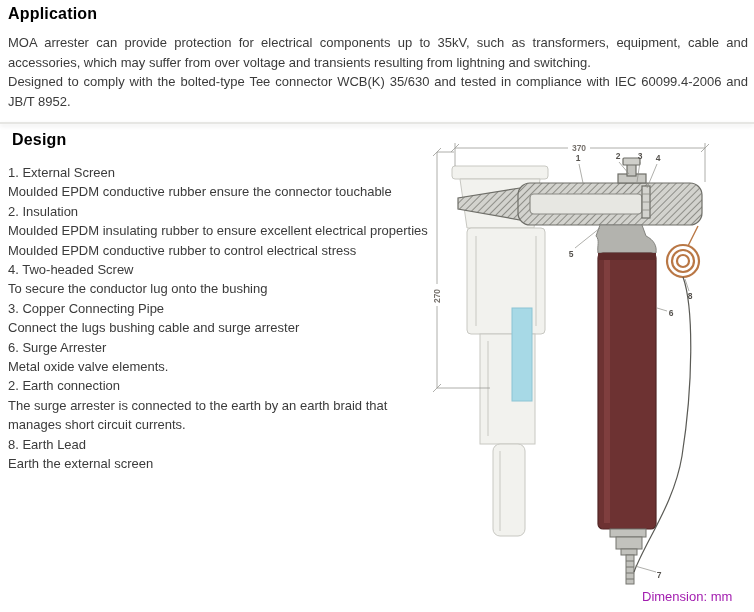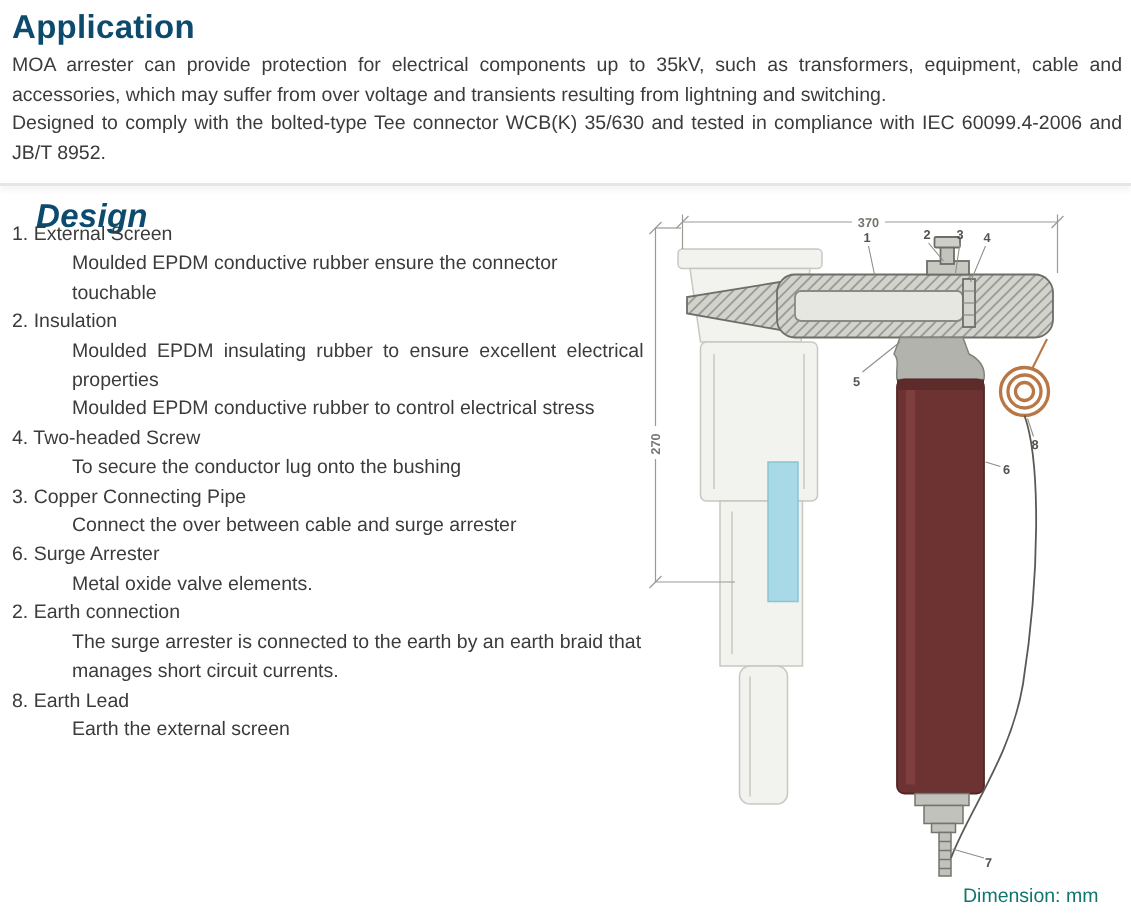--- a/index.html
+++ b/index.html
@@ -3,78 +3,78 @@
 <meta charset="utf-8">
 <style>
   html,body{margin:0;padding:0;background:#fff;}
   body{
     width:754px;height:612px;overflow:hidden;
     font-family:"Liberation Sans",sans-serif;
     color:#3b3b3b;position:relative;
   }
   .page{position:relative;width:754px;height:612px;background:#ffffff;}
   .section-title{
-    position:absolute;font-size:22px;font-weight:700;color:#0c4a6e;
+    position:absolute;font-size:16px;font-weight:700;color:#000000;
     letter-spacing:.2px;
   }
   .para{
     position:absolute;font-size:13px;line-height:20px;color:#3b3b3b;
     text-align:justify;
   }
   .divider{
     position:absolute;left:0;top:122px;width:754px;height:2px;
     background:#e6e6e3;box-shadow:0 2px 4px rgba(0,0,0,.10);
   }
   .design-list{
-    position:absolute;left:8px;top:146px;width:421px;
+    position:absolute;left:8px;top:163px;width:421px;
     font-size:13px;line-height:19.4px;color:#3b3b3b;
   }
   .design-item .item-title{white-space:nowrap;}
-  .design-item .item-desc{text-align:left;margin-left:40px;}
+  .design-item .item-desc{text-align:left;}
   .design-item .item-desc.justify{text-align:justify;}
   .diagram-wrap{position:absolute;left:430px;top:136px;width:324px;height:458px;font-weight:bold;}
   .dim-note{
-    position:absolute;left:642px;top:589px;font-size:13px;color:#0f766e;
+    position:absolute;left:642px;top:589px;font-size:13px;color:#a21caf;
   }
   svg text{font-family:"Liberation Sans",sans-serif;}
 </style>
 </head>
 <body>
 
 <div class="page">
 
   <div class="section-title" style="left:8px;top:5px;">Application</div>
 
   <div class="para" style="left:8px;top:33px;width:740px;">MOA arrester can provide protection for electrical components up to 35kV, such as transformers, equipment, cable and accessories, which may suffer from over voltage and transients resulting from lightning and switching.</div>
 
   <div class="para" style="left:8px;top:72px;width:740px;">Designed to comply with the bolted-type Tee connector WCB(K) 35/630 and tested in compliance with IEC 60099.4-2006 and JB/T 8952.</div>
 
   <div class="divider"></div>
 
-  <div class="section-title" style="left:24px;top:131px;font-style:italic;">Design</div>
+  <div class="section-title" style="left:12px;top:131px;">Design</div>
 
   <div class="design-list">
     <div class="design-item">
       <div class="item-title">1. External Screen</div>
       <div class="item-desc">Moulded EPDM conductive rubber ensure the connector touchable</div>
     </div>
     <div class="design-item">
       <div class="item-title">2. Insulation</div>
       <div class="item-desc justify">Moulded EPDM insulating rubber to ensure excellent electrical properties</div>
     </div>
     <div class="design-item">
       <div class="item-desc">Moulded EPDM conductive rubber to control electrical stress</div>
     </div>
     <div class="design-item">
       <div class="item-title">4. Two-headed Screw</div>
       <div class="item-desc">To secure the conductor lug onto the bushing</div>
     </div>
     <div class="design-item">
       <div class="item-title">3. Copper Connecting Pipe</div>
-      <div class="item-desc">Connect the over between cable and surge arrester</div>
+      <div class="item-desc">Connect the lugs bushing cable and surge arrester</div>
     </div>
     <div class="design-item">
       <div class="item-title">6. Surge Arrester</div>
       <div class="item-desc">Metal oxide valve elements.</div>
     </div>
     <div class="design-item">
       <div class="item-title">2. Earth connection</div>
       <div class="item-desc">The surge arrester is connected to the earth by an earth braid that manages short circuit currents.</div>
     </div>
     <div class="design-item">

